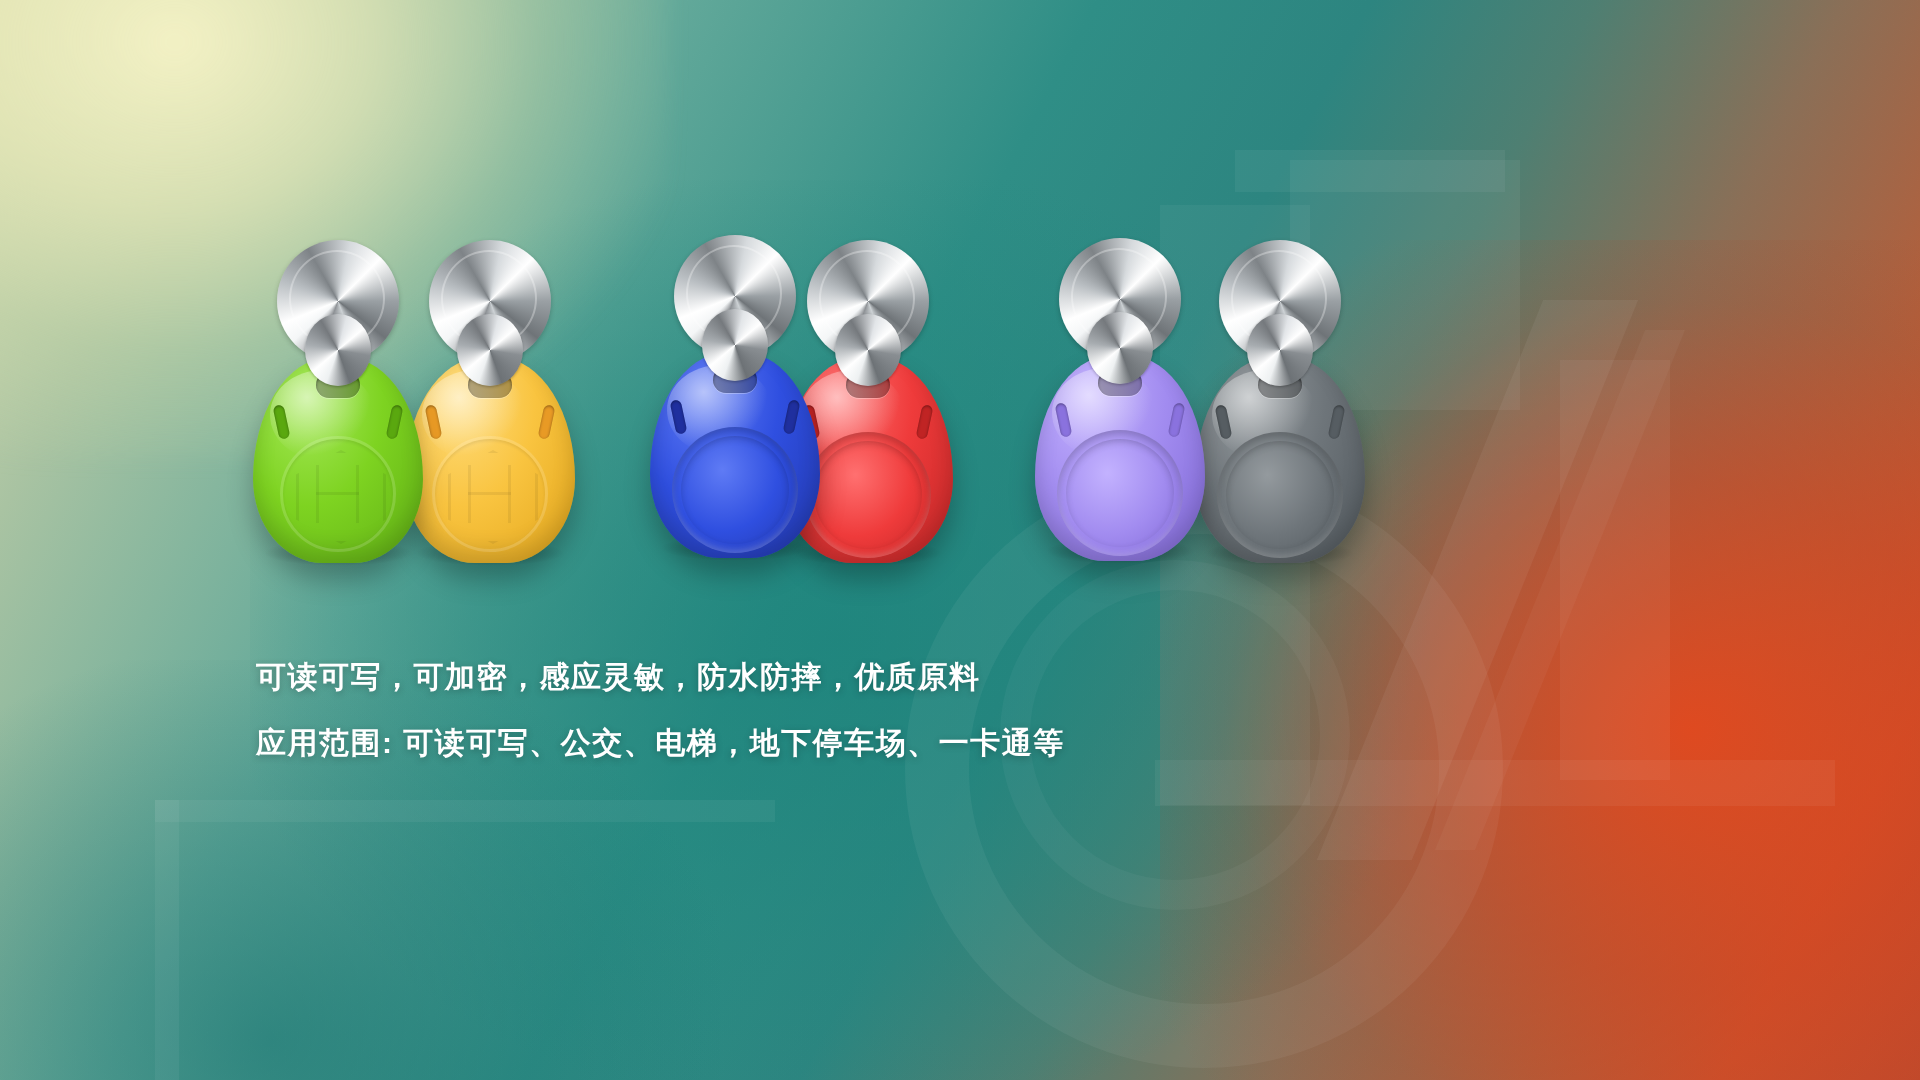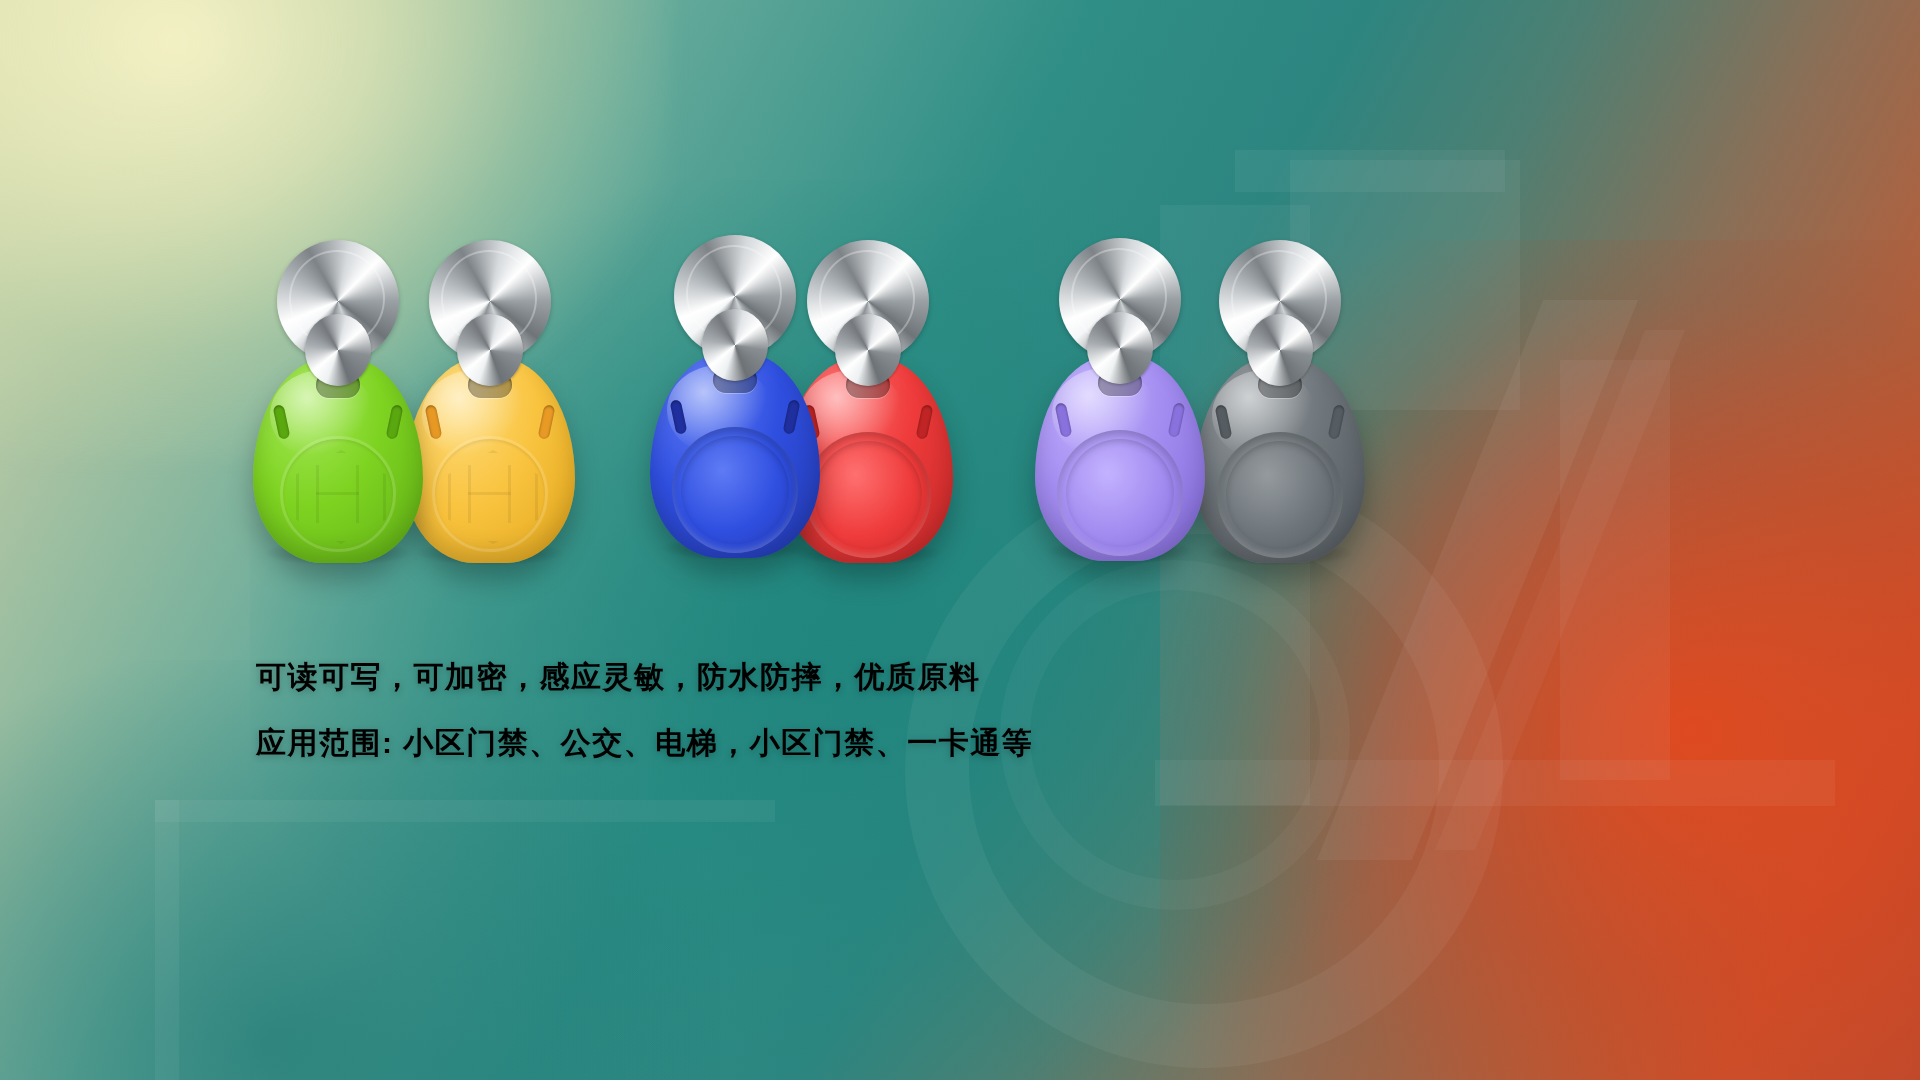--- a/index.html
+++ b/index.html
@@ -86,21 +86,21 @@
     text-shadow:0 2px 10px rgba(0,0,0,.18);
     white-space:nowrap;
   }
 
   
   .features{
     position:absolute;left:256px;top:658px;
     display:flex;flex-direction:column;gap:28px;
   }
   .feature-line{
-    color:#000000;
+    color:#ffffff;
     font-size:30px;
     font-weight:bold;
     letter-spacing:1.5px;
     line-height:1.25;
     white-space:nowrap;
     text-shadow:0 2px 7px rgba(0,0,0,.25);
   }
 
   
   .fob-stage{position:absolute;left:0;top:0;width:1920px;height:1080px;pointer-events:none;}
@@ -304,16 +304,16 @@
         <div class="fob-body" style="background: radial-gradient(at 32% 20%, rgb(148, 154, 158) 0%, rgb(110, 117, 122) 46%, rgb(81, 88, 93) 100%);"></div>
         <div class="dish" style="background: radial-gradient(at 40% 34%, rgb(148, 154, 158) 0%, rgb(110, 117, 122) 52%, rgb(81, 88, 93) 100%);"></div>
         <div class="fob-hole"></div>
         <div class="slot l" style="background: rgb(86, 93, 98); box-shadow: rgba(0, 0, 0, 0.4) 0px 1px 3px inset;"></div>
         <div class="slot r" style="background: rgb(86, 93, 98); box-shadow: rgba(0, 0, 0, 0.4) 0px 1px 3px inset;"></div>
       </div>
     </div>
 
   <div class="features">
     <div class="feature-line">可读可写，可加密，感应灵敏，防水防摔，优质原料</div>
-    <div class="feature-line">应用范围: 小区门禁、公交、电梯，小区门禁、一卡通等</div>
+    <div class="feature-line">应用范围: 可读可写、公交、电梯，地下停车场、一卡通等</div>
   </div>
 
 </div>
 
 </body></html>

